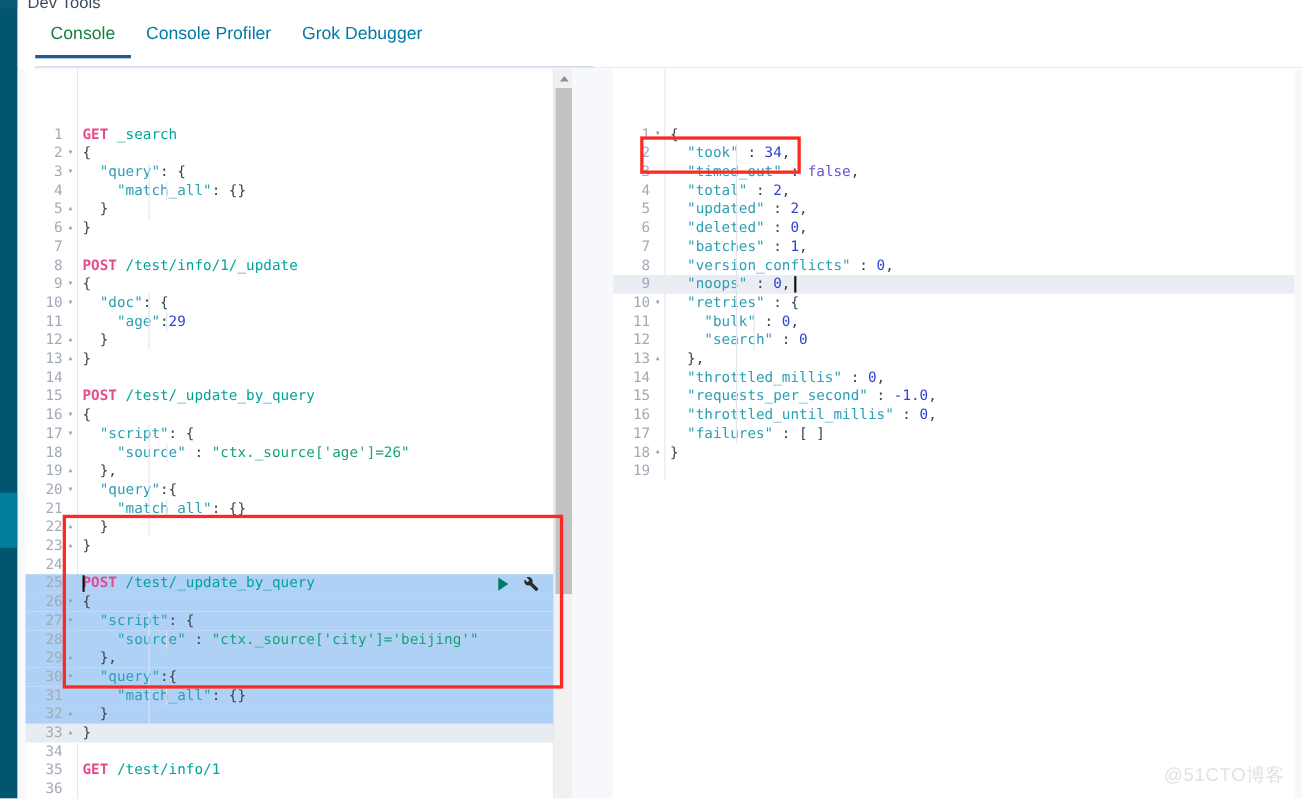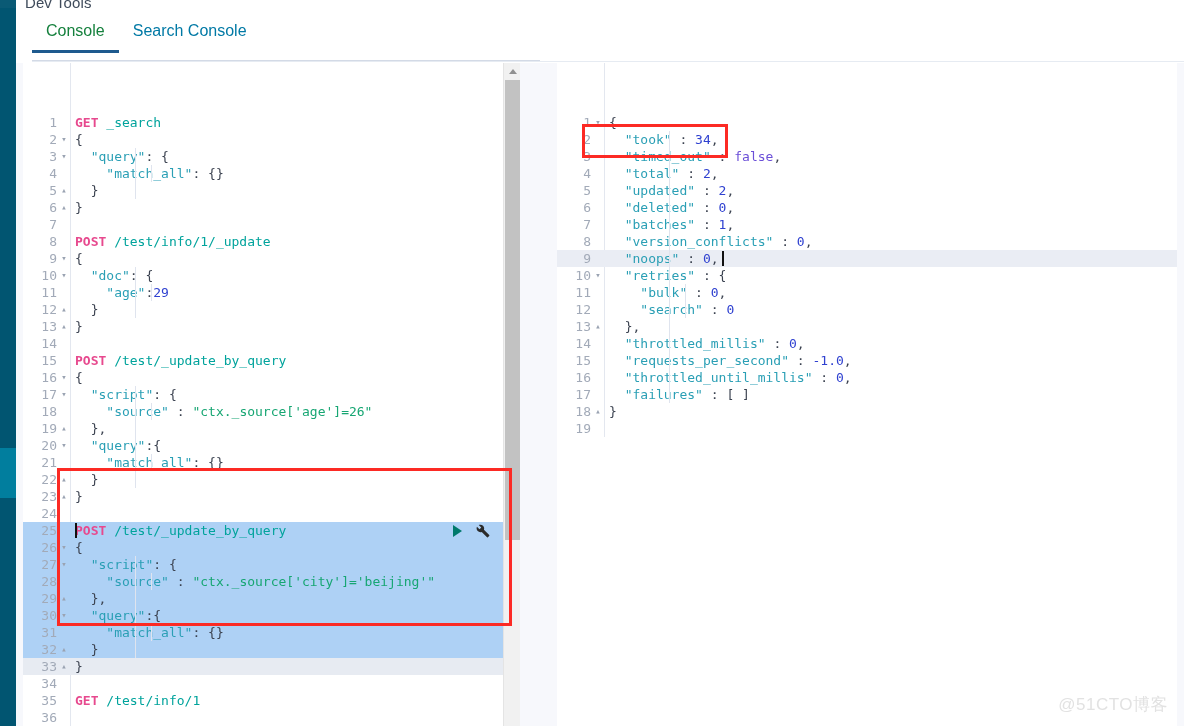--- a/index.html
+++ b/index.html
@@ -263,21 +263,22 @@
 
   <div class="nav-rail">
     <div class="nav-rail-topcap"></div>
     <div class="nav-rail-accent"></div>
   </div>
 
   <div class="header">
     <div class="app-title">Dev Tools</div>
     <div class="tabbar" id="tabbar">
         <div class="tab active">Console</div>
-        <div class="tab">Search Console</div>
+        <div class="tab">Console Profiler</div>
+        <div class="tab">Grok Debugger</div>
       </div>
     <div class="tabbar-underline"></div>
     <div class="header-bottom-line"></div>
   </div>
 
   <div class="editors">
 
     <div class="panel panel-left">
       <div class="code" id="left-code">
         <div class="gutter-rule"></div>

